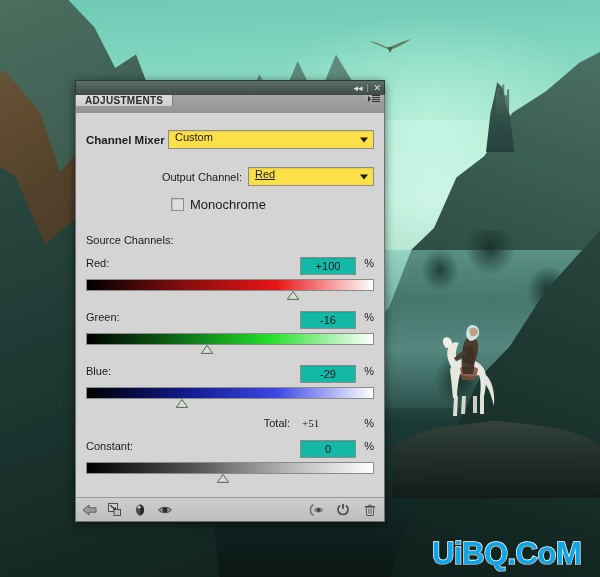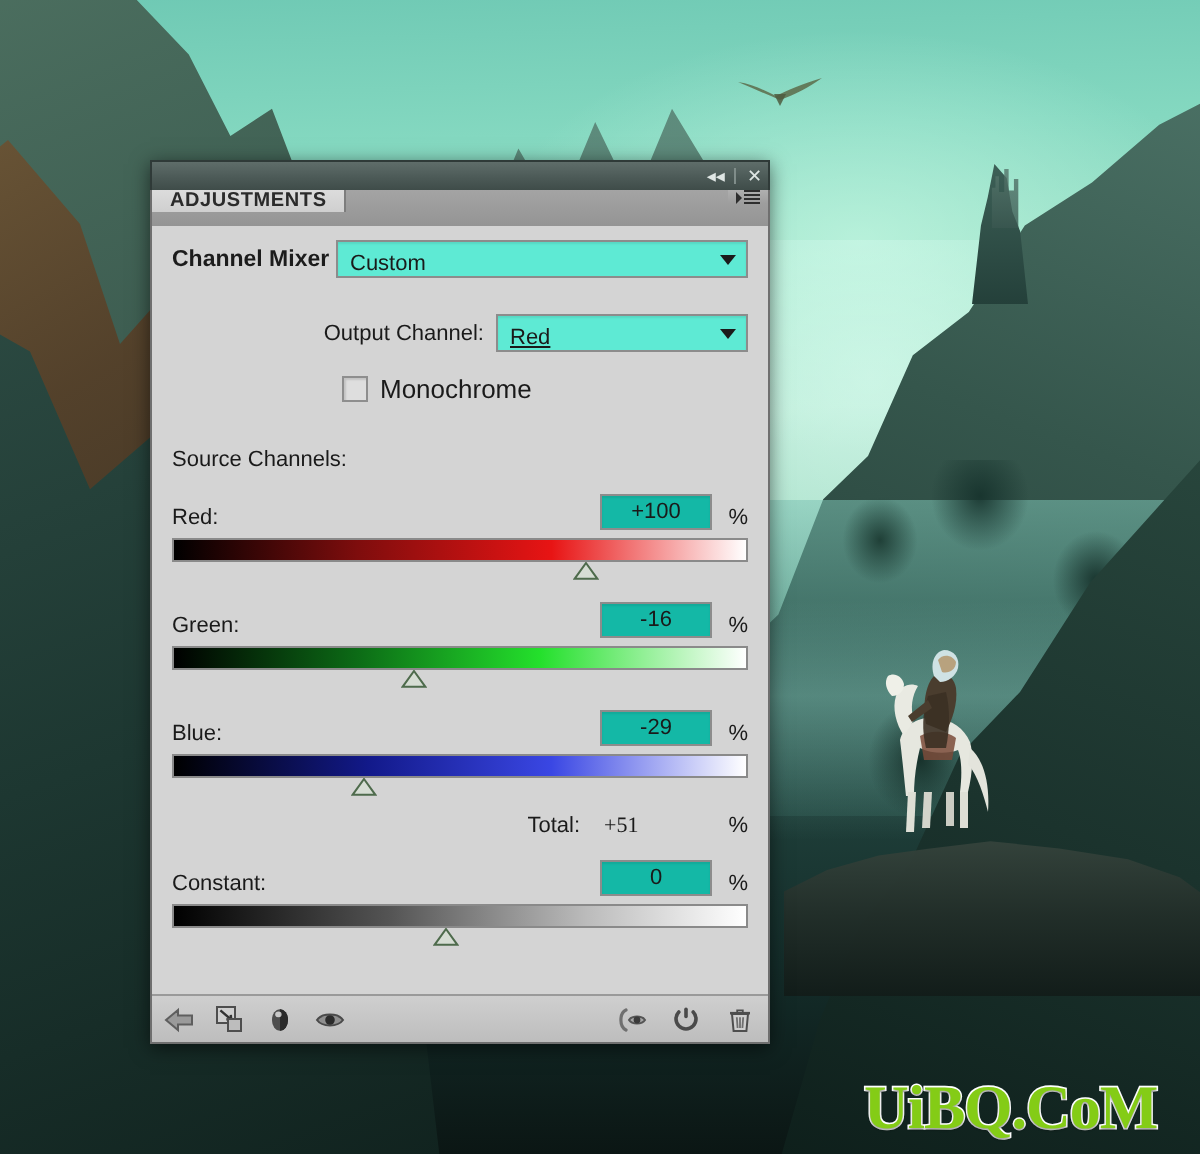--- a/index.html
+++ b/index.html
@@ -97,23 +97,23 @@
     position:absolute;left:368px;top:36px;width:44px;height:18px;
   }
   .bird svg{display:block;}
 
   
   .horse{position:absolute;left:440px;top:318px;width:68px;height:110px;}
 
   
   .watermark{
     position:absolute;left:432px;top:536px;
-    font-family:Liberation Serif, serif;
+    font-family:Liberation Sans, sans-serif;
     font-weight:bold;font-size:31px;letter-spacing:-.5px;
-    color:#84cc16;
+    color:#0ea5e9;
     -webkit-text-stroke:1.6px #ffffff;
     paint-order:stroke fill;
     text-shadow:0 1px 1px rgba(0,0,0,.35);
     white-space:nowrap;
   }
 
   
   #panel{
     position:absolute;left:75px;top:80px;width:310px;height:442px;
     box-shadow:0 2px 9px rgba(0,0,0,.55);
@@ -148,25 +148,25 @@
   .pm-lines{display:flex;flex-direction:column;gap:1px;}
   .pm-lines i{display:block;width:8px;height:1px;background:#2e2e2e;}
 
   .body{
     background:#d4d4d4;
     border:1px solid #6f6f6f;border-top:none;
     height:409px;position:relative;
     padding:0 10px;box-sizing:border-box;
   }
 
-  .row-preset{display:flex;align-items:center;padding-top:7px;}
+  .row-preset{display:flex;align-items:center;padding-top:17px;}
   .preset-label{font-size:11.5px;font-weight:bold;color:#1c1c1c;width:82px;}
   .combo{
-    position:relative;background:#5eead4;border:1px solid #8c8c8c;
-    height:17px;display:flex;align-items:flex-end;
+    position:relative;background:#fde047;border:1px solid #8c8c8c;
+    height:17px;display:flex;align-items:flex-start;
     padding:0 18px 0 6px;font-size:11px;color:#1a1a1a;
     box-shadow:inset 0 1px 1px rgba(0,0,0,.08);
   }
   .combo .cap{
     position:absolute;right:5px;top:50%;transform:translateY(-50%);
     width:0;height:0;border-left:4px solid transparent;border-right:4px solid transparent;border-top:5px solid #1b1b1b;
   }
   .preset-combo{flex:1;}
 
   .row-output{display:flex;align-items:center;justify-content:flex-end;margin-top:18px;}
@@ -176,21 +176,21 @@
   .row-mono{display:flex;align-items:center;margin-top:11px;padding-left:85px;}
   .chk{
     width:11px;height:11px;background:#dedede;border:1px solid #8e8e8e;
     box-shadow:inset 1px 1px 1px rgba(0,0,0,.12);margin-right:6px;
   }
   .mono-label{font-size:13px;}
 
   .src-title{margin-top:22px;font-size:11px;}
 
   .ch{margin-top:11px;}
-  .ch-top{display:flex;align-items:flex-end;}
+  .ch-top{display:flex;align-items:flex-start;}
   .ch-name{font-size:11px;flex:1;}
   .numbox{
     width:54px;height:16px;background:#14b8a6;border:1px solid #8c8c8c;
     display:flex;align-items:center;justify-content:center;
     font-size:11px;box-shadow:inset 0 1px 1px rgba(0,0,0,.08);
   }
   .pct{width:18px;text-align:right;font-size:11px;}
   .track{
     position:relative;height:10px;margin-top:4px;
     border:1px solid #8a8a8a;background:#ccc;

